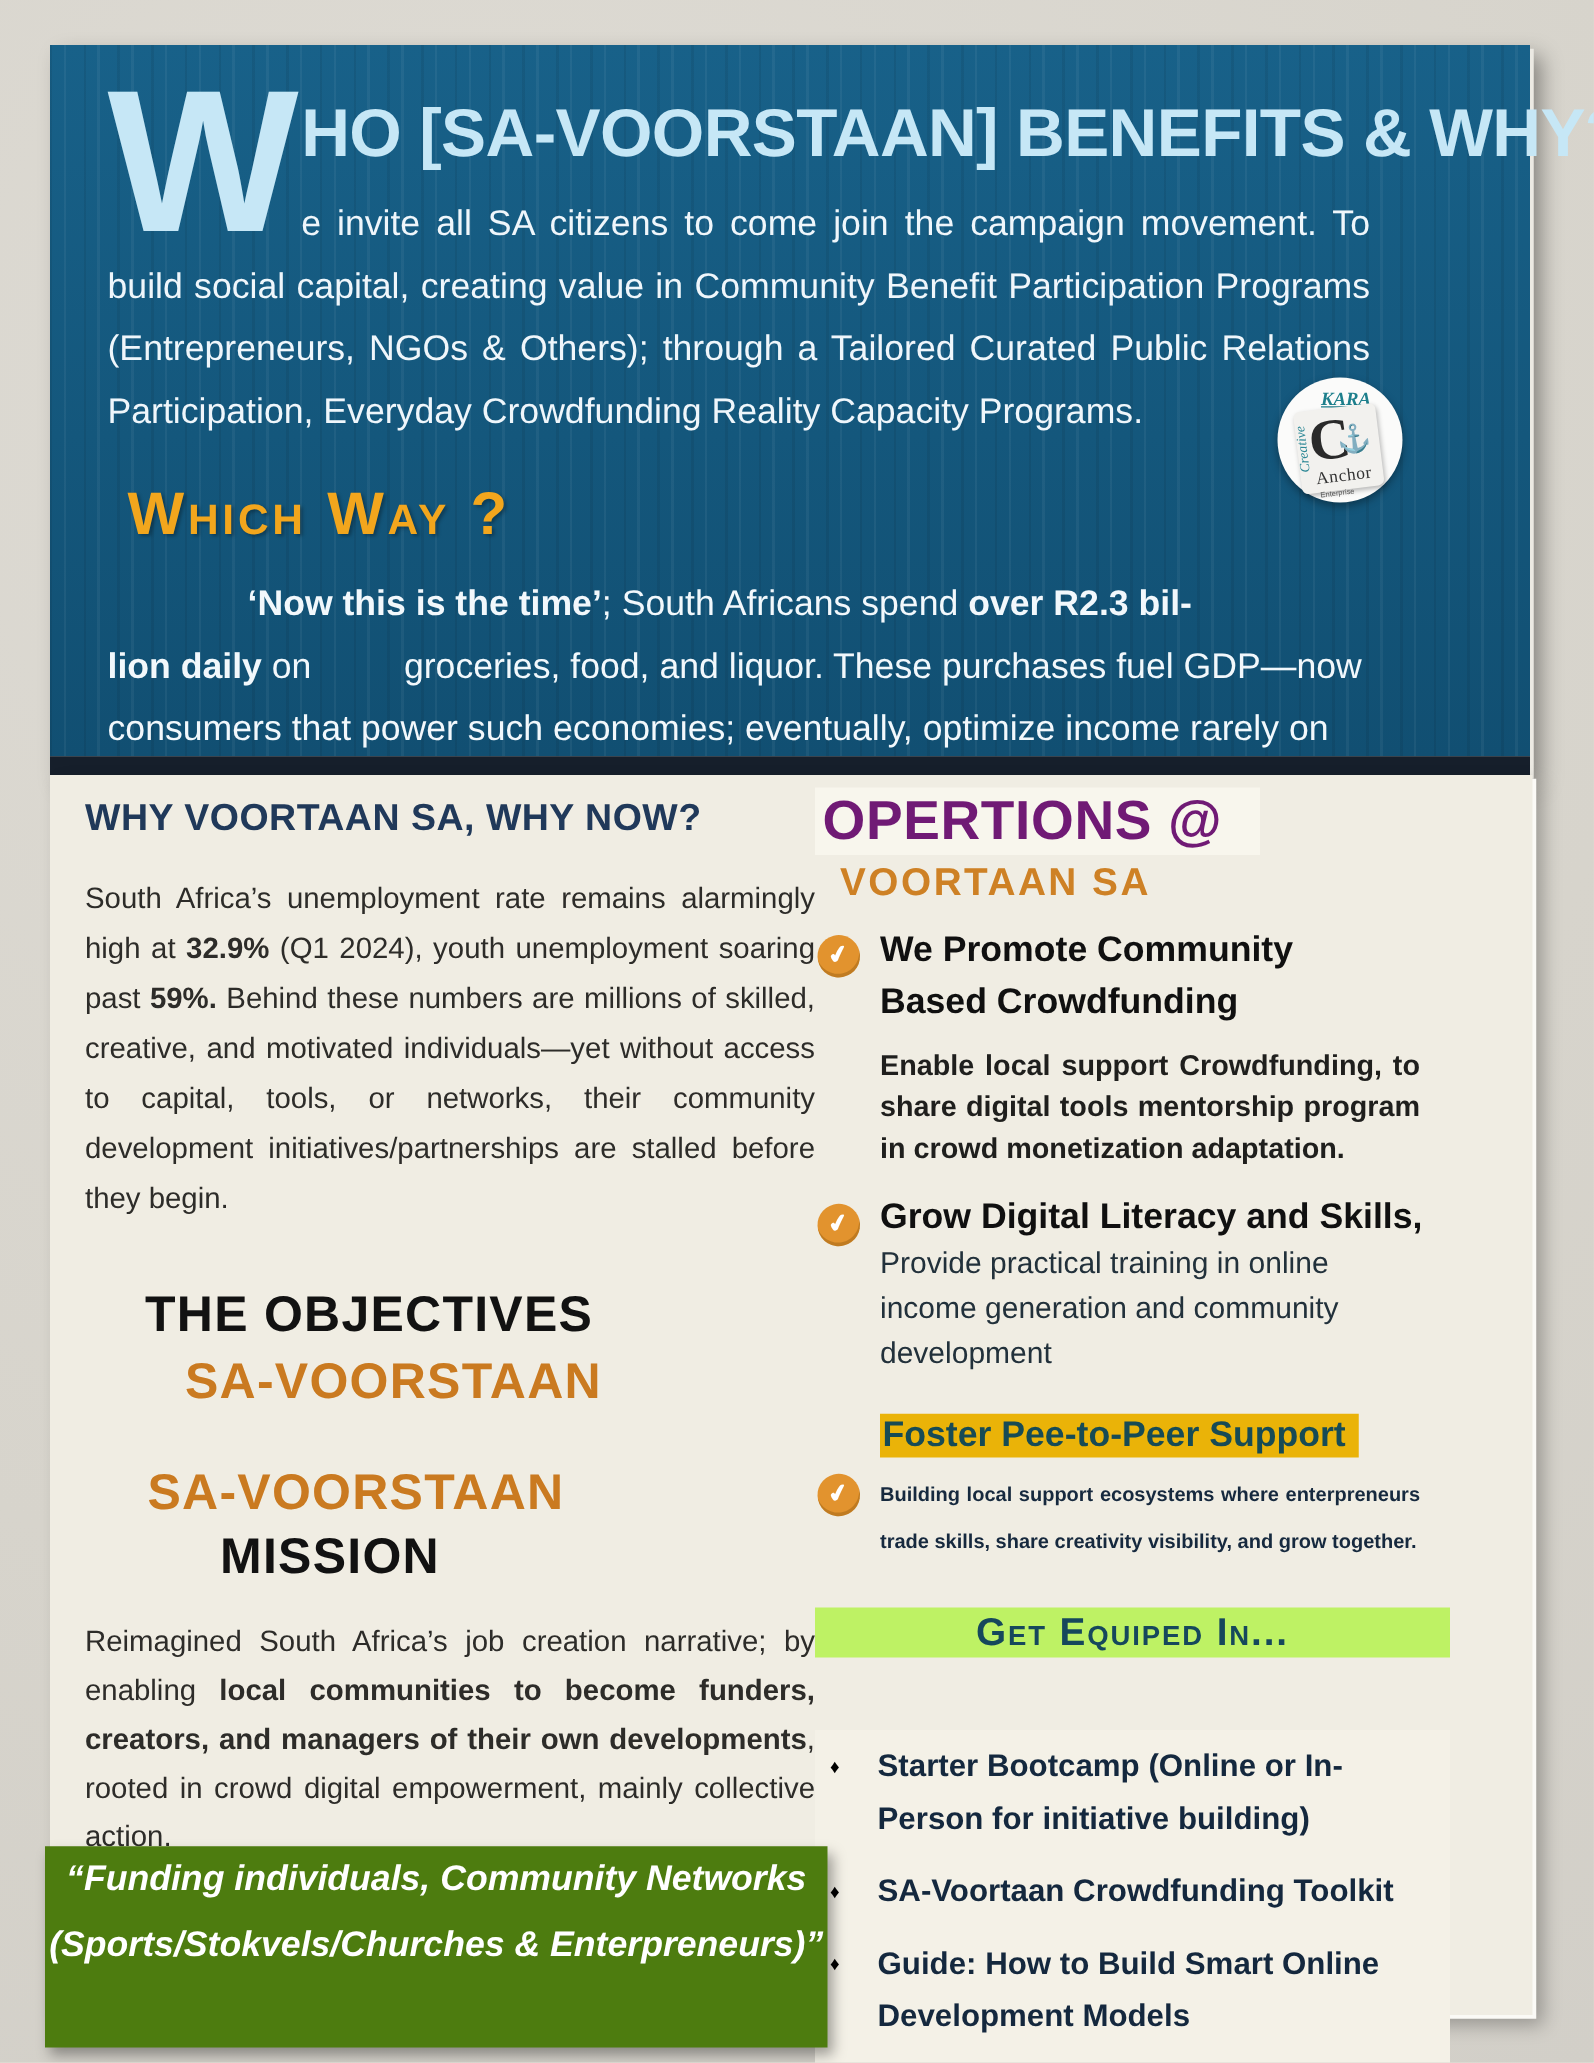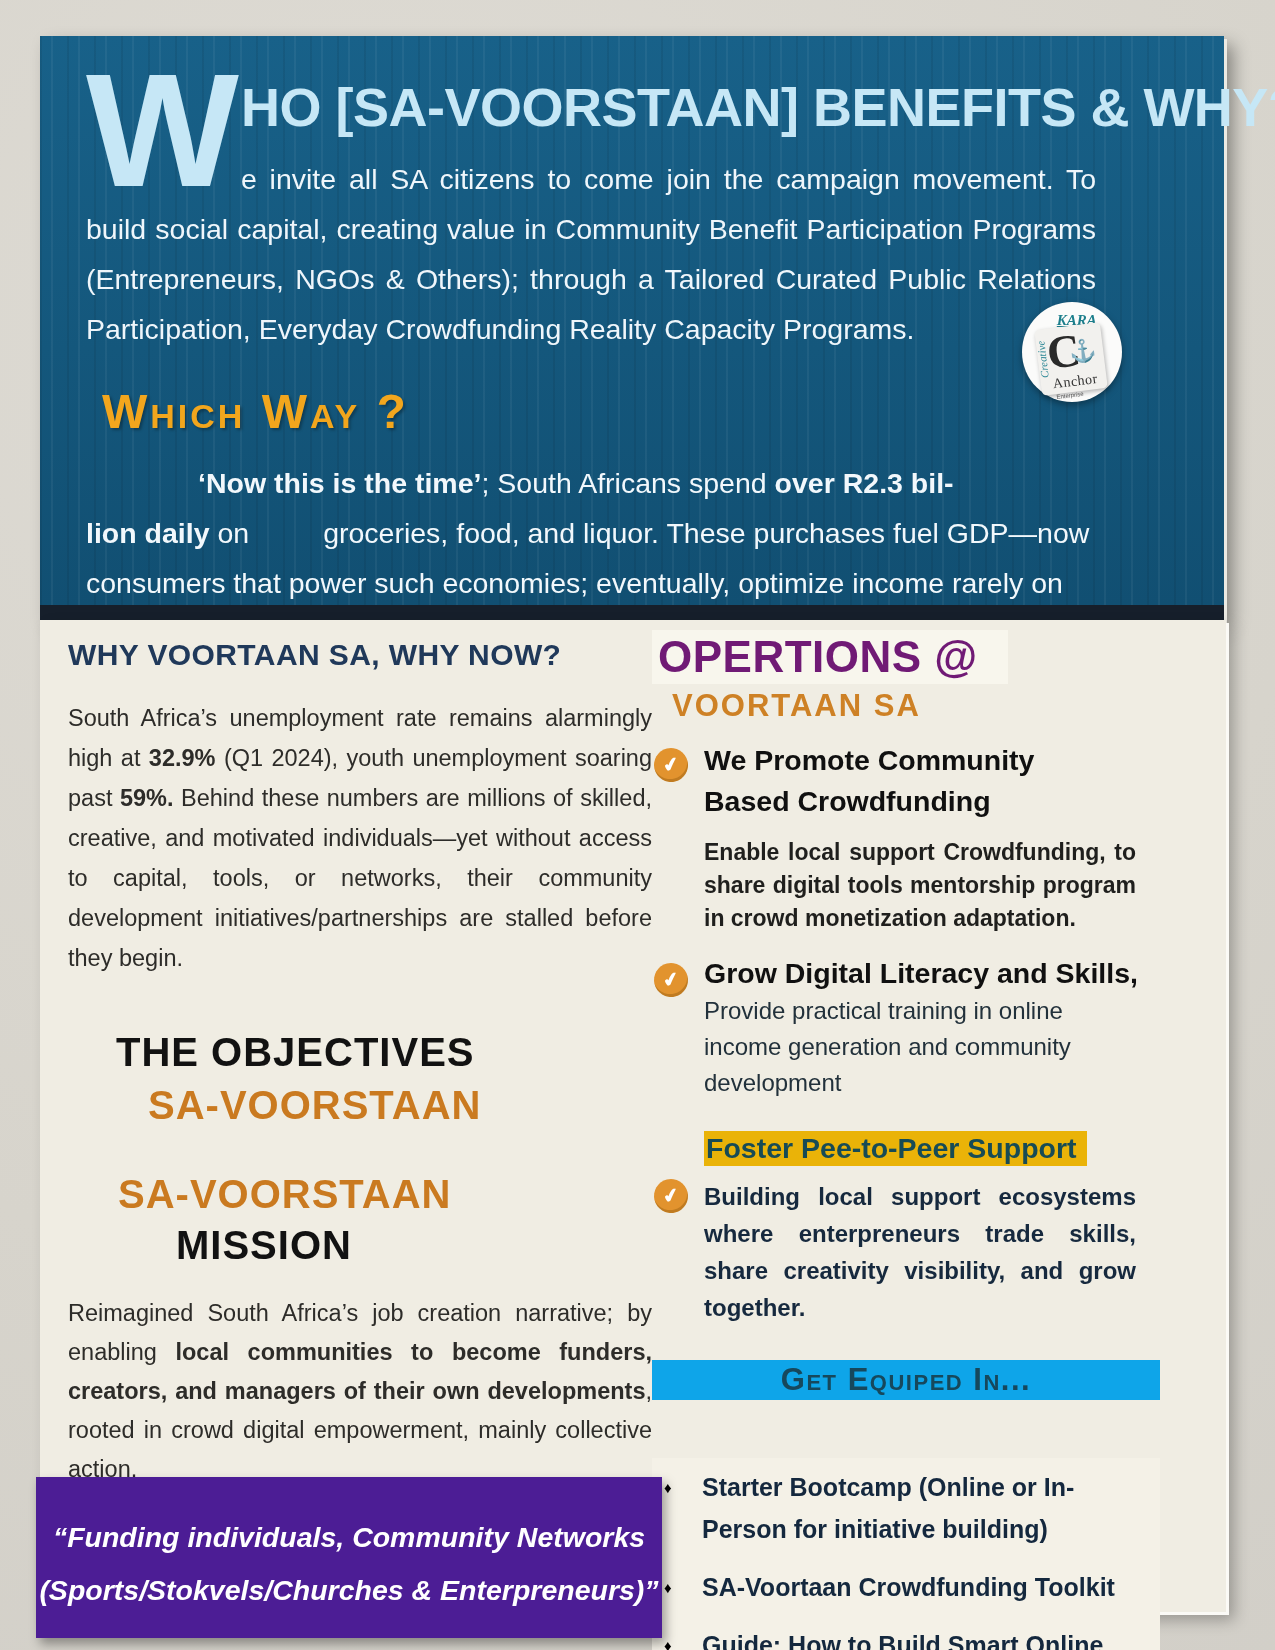--- a/index.html
+++ b/index.html
@@ -98,23 +98,23 @@
   .obj-h1{ margin:52px 0 0 48px; font-weight:bold; color:#121212; font-size:40px; letter-spacing:1px; }
   .obj-h2{ margin:8px 0 0 80px; font-weight:bold; color:#ca7a20; font-size:40px; letter-spacing:1px; }
   .obj-para{ margin-top:48px; }
   .mis-h1{ margin:44px 0 0 50px; font-weight:bold; color:#ca7a20; font-size:40px; letter-spacing:1px; }
   .mis-h2{ margin:6px 0 0 108px; font-weight:bold; color:#121212; font-size:40px; letter-spacing:1px; }
   .mis-para{ margin-top:26px; line-height:39px; }
 
   
   .quote-box{
     position:absolute; left:36px; top:1477px; width:626px; height:161px;
-    background:#4c1d95; color:#ffffff; text-align:center;
+    background:#4d7c0f; color:#ffffff; text-align:center;
     font-style:italic; font-weight:bold; font-size:28.5px; line-height:53px;
-    padding-top:34px; box-shadow:4px 6px 10px rgba(0,0,0,0.35);
+    box-shadow:4px 6px 10px rgba(0,0,0,0.35);
   }
 
   
   .right-col{ position:absolute; left:612px; top:10px; width:508px; }
   .ops-h{
     margin:0; display:inline-block; background:#f8f6ed; padding:2px 30px 2px 6px;
     font-weight:bold; color:#701a75; font-size:44px; letter-spacing:0.5px;
   }
   .ops-sub{
     margin:4px 0 16px 20px; font-weight:bold; color:#ce8125;
@@ -134,27 +134,27 @@
   }
   .item2-text{ width:442px; font-size:24px; color:#22313b; line-height:36px; }
   .t2-bold{ font-size:28.5px; font-weight:bold; color:#101010; }
   .item3{ margin-top:30px; }
   .item3 .check-icon{ top:48px; }
   .item3-title{
     display:inline-block; background:#eab308; padding:1px 10px 1px 2px;
     font-size:28.5px; font-weight:bold; color:#174b55; margin-bottom:12px;
   }
   .item3-body{
-    width:432px; font-size:24px; font-weight:bold; color:#16293e;
+    width:432px; font-size:16px; font-weight:bold; color:#16293e;
     line-height:37px; text-align:justify;
   }
   .equip-h{
     margin:34px 0 0 0; text-align:center; font-variant:small-caps;
     font-weight:bold; color:#16485c; font-size:31px; letter-spacing:1.5px;
-    background:#0ea5e9; padding:2px 0;
+    background:#bef264; padding:2px 0;
   }
   .bullet-list{ margin-top:58px; background:#f4f1e7; padding:8px 0 8px 0; }
   .bullet{
     position:relative; padding-left:50px; margin-bottom:16px;
     font-size:25px; font-weight:bold; color:#14283e; line-height:42px; width:470px;
   }
   .diamond{ position:absolute; left:12px; top:1px; font-size:15px; color:#000; }
 </style>
 </head>
 <body>

